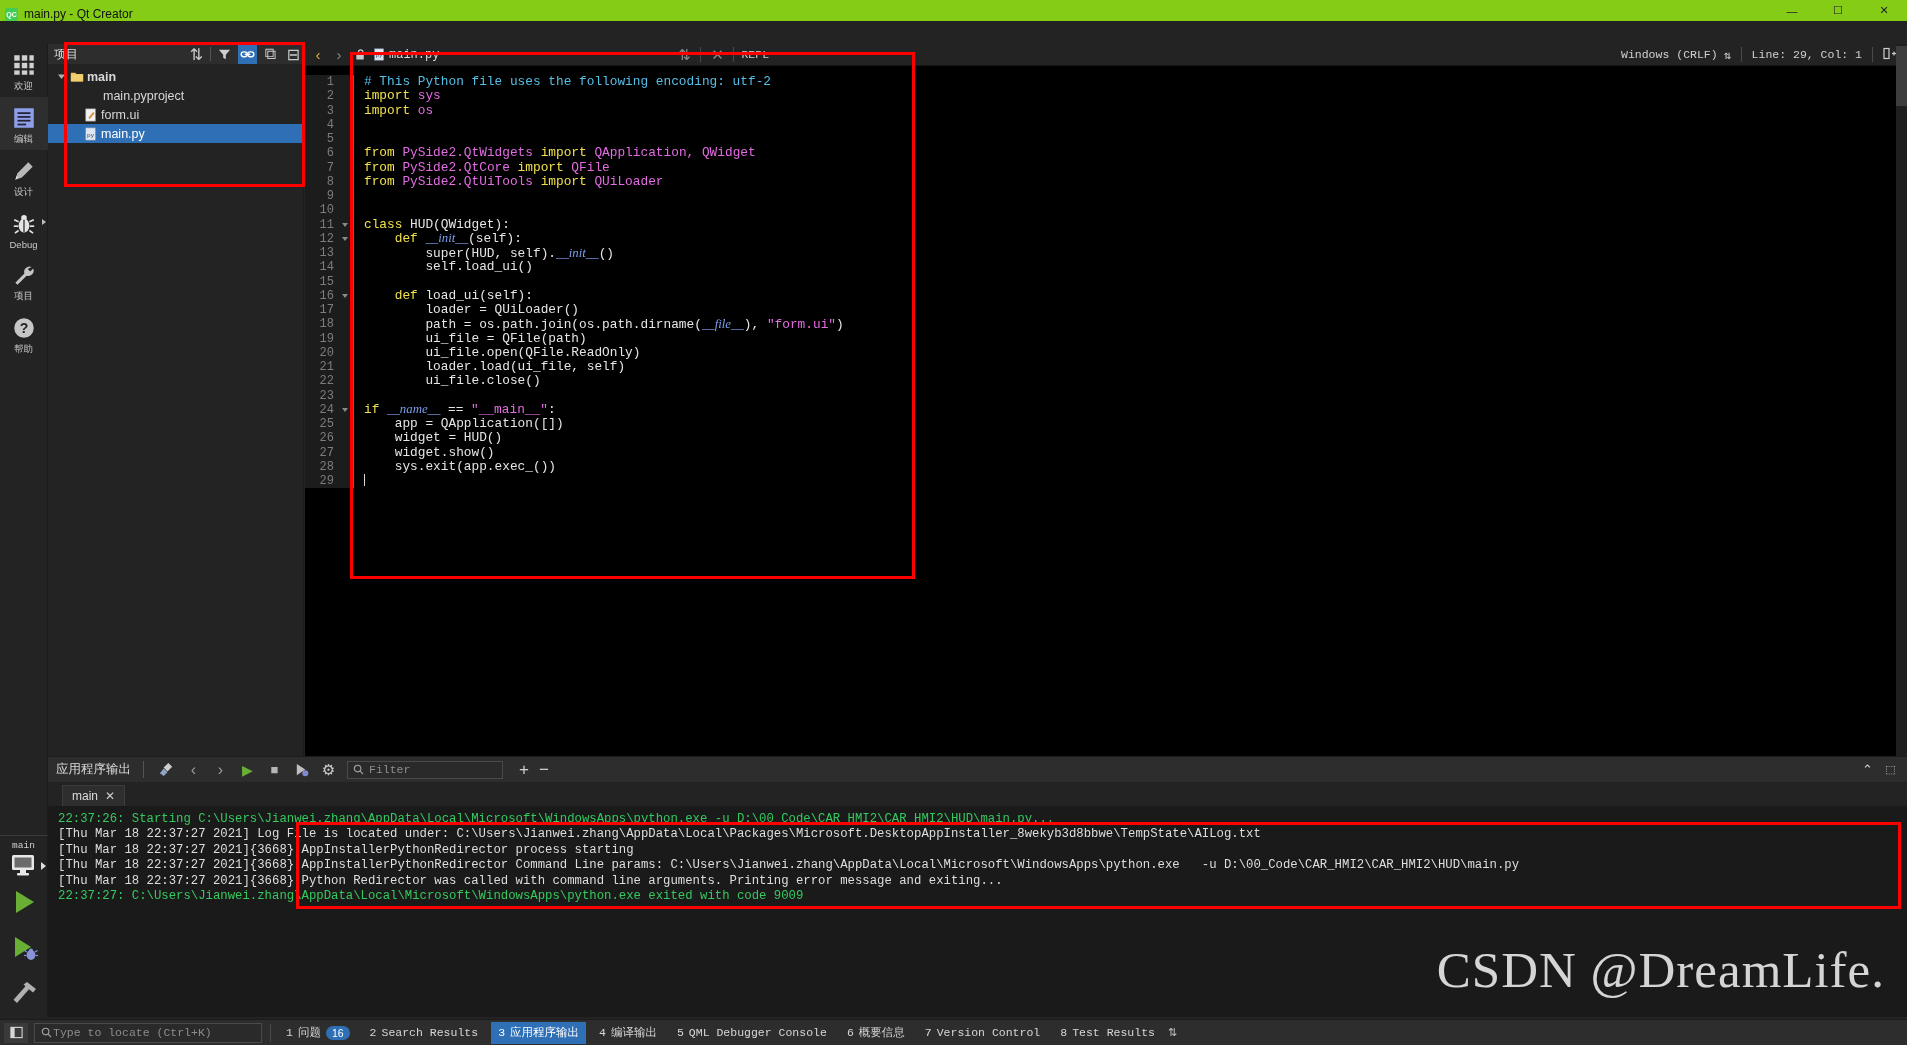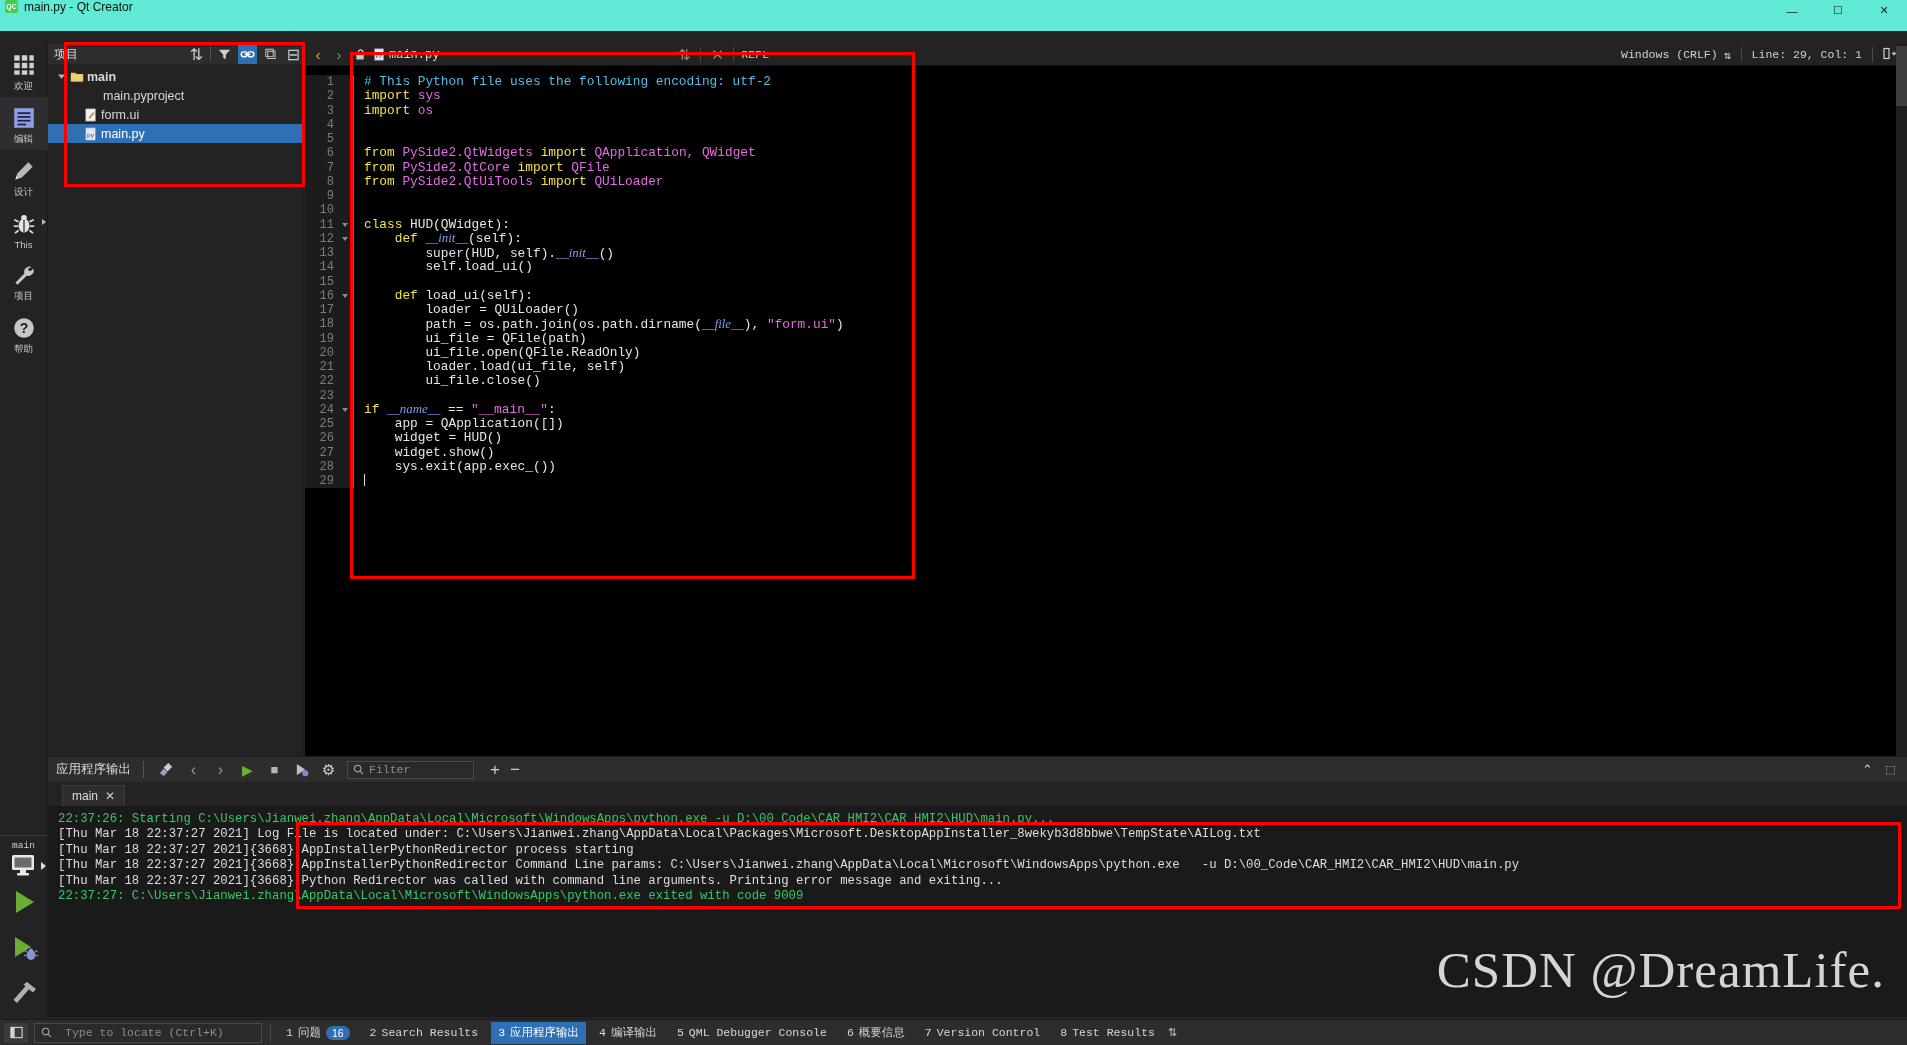--- a/index.html
+++ b/index.html
@@ -6,22 +6,22 @@
   html, body {
     width: 1907px; height: 1045px;
     background: #1e1e1e;
     font-family: "Liberation Sans", sans-serif;
     overflow: hidden;
   }
   .app { position: relative; width: 1907px; height: 1045px; background: #232323; }
 
   
   .titlebar {
-    height: 31px; background: #5eead4; color: #000;
-    display: flex; align-items: flex-start; font-size: 12px;
+    height: 21px; background: #84cc16; color: #000;
+    display: flex; align-items: flex-end; font-size: 12px;
     font-family: "Liberation Sans", sans-serif;
   }
   .tb-logo {
     width: 13px; height: 13px; margin: 0 6px 0 5px;
     background: #41cd52; border-radius: 2px; color: #fff;
     font-size: 7px; line-height: 13px; text-align: center;
     font-family: "Liberation Sans", sans-serif; font-weight: bold;
   }
   .tb-title { font-size: 12px; color: #111; }
   .tb-ctrls { margin-left: auto; display: flex; height: 21px; }
@@ -165,21 +165,21 @@
     height: 26px; display: flex; align-items: center; background: #2d2d2d;
     padding-left: 8px; gap: 6px; border-top: 1px solid #1b1b1b;
   }
   .out-title { font-size: 12.5px; color: #dcdcdc; white-space: nowrap; }
   .out-sep { width: 1px; height: 17px; background: #555; margin: 0 6px; }
   .obtn {
     width: 21px; height: 21px; display: flex; align-items: center;
     justify-content: center; color: #c0c0c0;
   }
   .filterbox {
-    display: flex; align-items: center; gap: 5px; width: 127px; height: 18px;
+    display: flex; align-items: center; gap: 5px; width: 156px; height: 18px;
     border: 1px solid #4a4a4a; background: #2a2a2a; padding: 0 5px;
     margin-left: 2px;
   }
   .filterbox span.ph { font-size: 11.5px; color: #8d8d8d;
     font-family: "Liberation Mono", monospace; }
   .plusminus { display: flex; gap: 10px; margin-left: 10px; color: #d0d0d0; font-size: 17px; }
   .out-tb-right { margin-left: auto; display: flex; gap: 2px; padding-right: 6px; }
   .out-tabs { height: 24px; display: flex; align-items: flex-end; background: #232323; padding-left: 14px; }
   .out-tab {
     display: flex; align-items: center; gap: 7px; height: 21px;
@@ -202,21 +202,21 @@
     position: absolute; left: 0; right: 0; bottom: 0; height: 26px;
     background: #2d2d2d; display: flex; align-items: center;
     border-top: 1px solid #1b1b1b; padding-left: 4px;
   }
   .sb-toggle {
     width: 24px; height: 20px; display: flex; align-items: center;
     justify-content: center; background: #3a3a3a; margin-right: 6px;
   }
   .locator {
     width: 228px; height: 20px; border: 1px solid #4a4a4a; background: #2a2a2a;
-    display: flex; align-items: center; gap: 13px; padding: 0 6px;
+    display: flex; align-items: center; gap: 1px; padding: 0 6px;
   }
   .locator .ph { font-size: 11.5px; color: #8d8d8d;
     font-family: "Liberation Mono", monospace; }
   .sb-sep { width: 1px; height: 18px; background: #4a4a4a; margin: 0 8px; }
   .sb-item {
     display: flex; align-items: center; gap: 5px; height: 22px; padding: 0 7px;
     color: #d6d6d6; font-size: 11.5px; font-family: "Liberation Mono", monospace;
     white-space: nowrap;
   }
   .sb-item.active { background: #2e6fb5; color: #fff; }
@@ -303,21 +303,21 @@
         <g stroke="#e4e4e4" stroke-width="1.5">
           <line x1="7" y1="10" x2="3" y2="8"></line>
             <line x1="17" y1="10" x2="21" y2="8"></line>
           <line x1="6.6" y1="14" x2="2.6" y2="14"></line>
             <line x1="17.4" y1="14" x2="21.4" y2="14"></line>
           <line x1="7" y1="18" x2="3.6" y2="20.5"></line>
             <line x1="17" y1="18" x2="20.4" y2="20.5"></line>
         </g>
         <line x1="12" y1="8" x2="12" y2="20" stroke="#4a4a4a" stroke-width="1.4"></line>
       </svg>
-      <span class="mlabel">This</span>
+      <span class="mlabel">Debug</span>
       <span class="arrow"></span>
     </div>
 
     <div class="mode">
       <svg class="glyph" viewBox="0 0 24 24">
         <path d="M19 4.5a5 5 0 0 0-6.6 6.2L4 19.1 6 21l8.4-8.3A5 5 0 0 0 20.5 6l-2.8 2.8-2.3-2.3z" fill="#c6c6c6"></path>
       </svg>
       <span class="mlabel">项目</span>
     </div>
 

